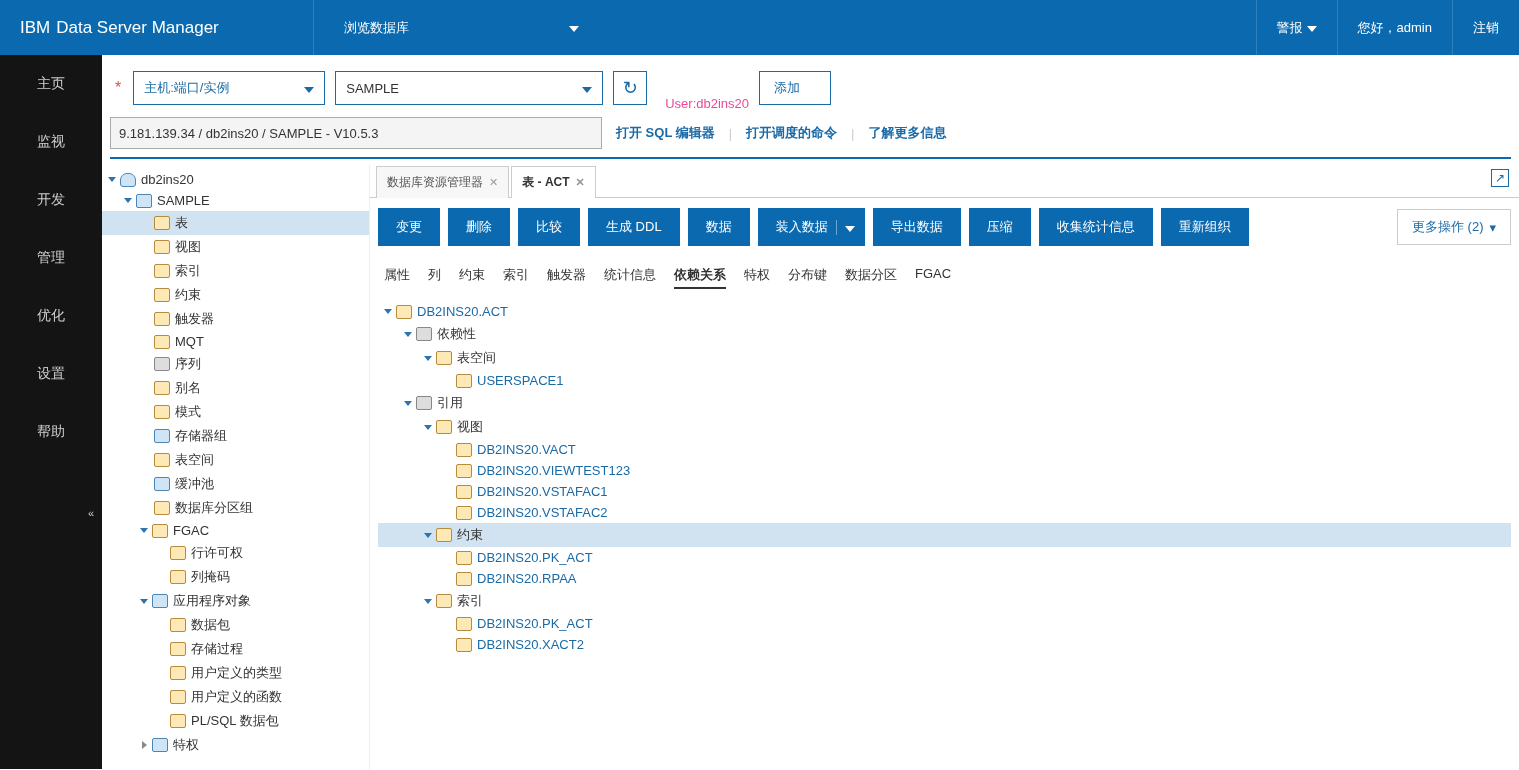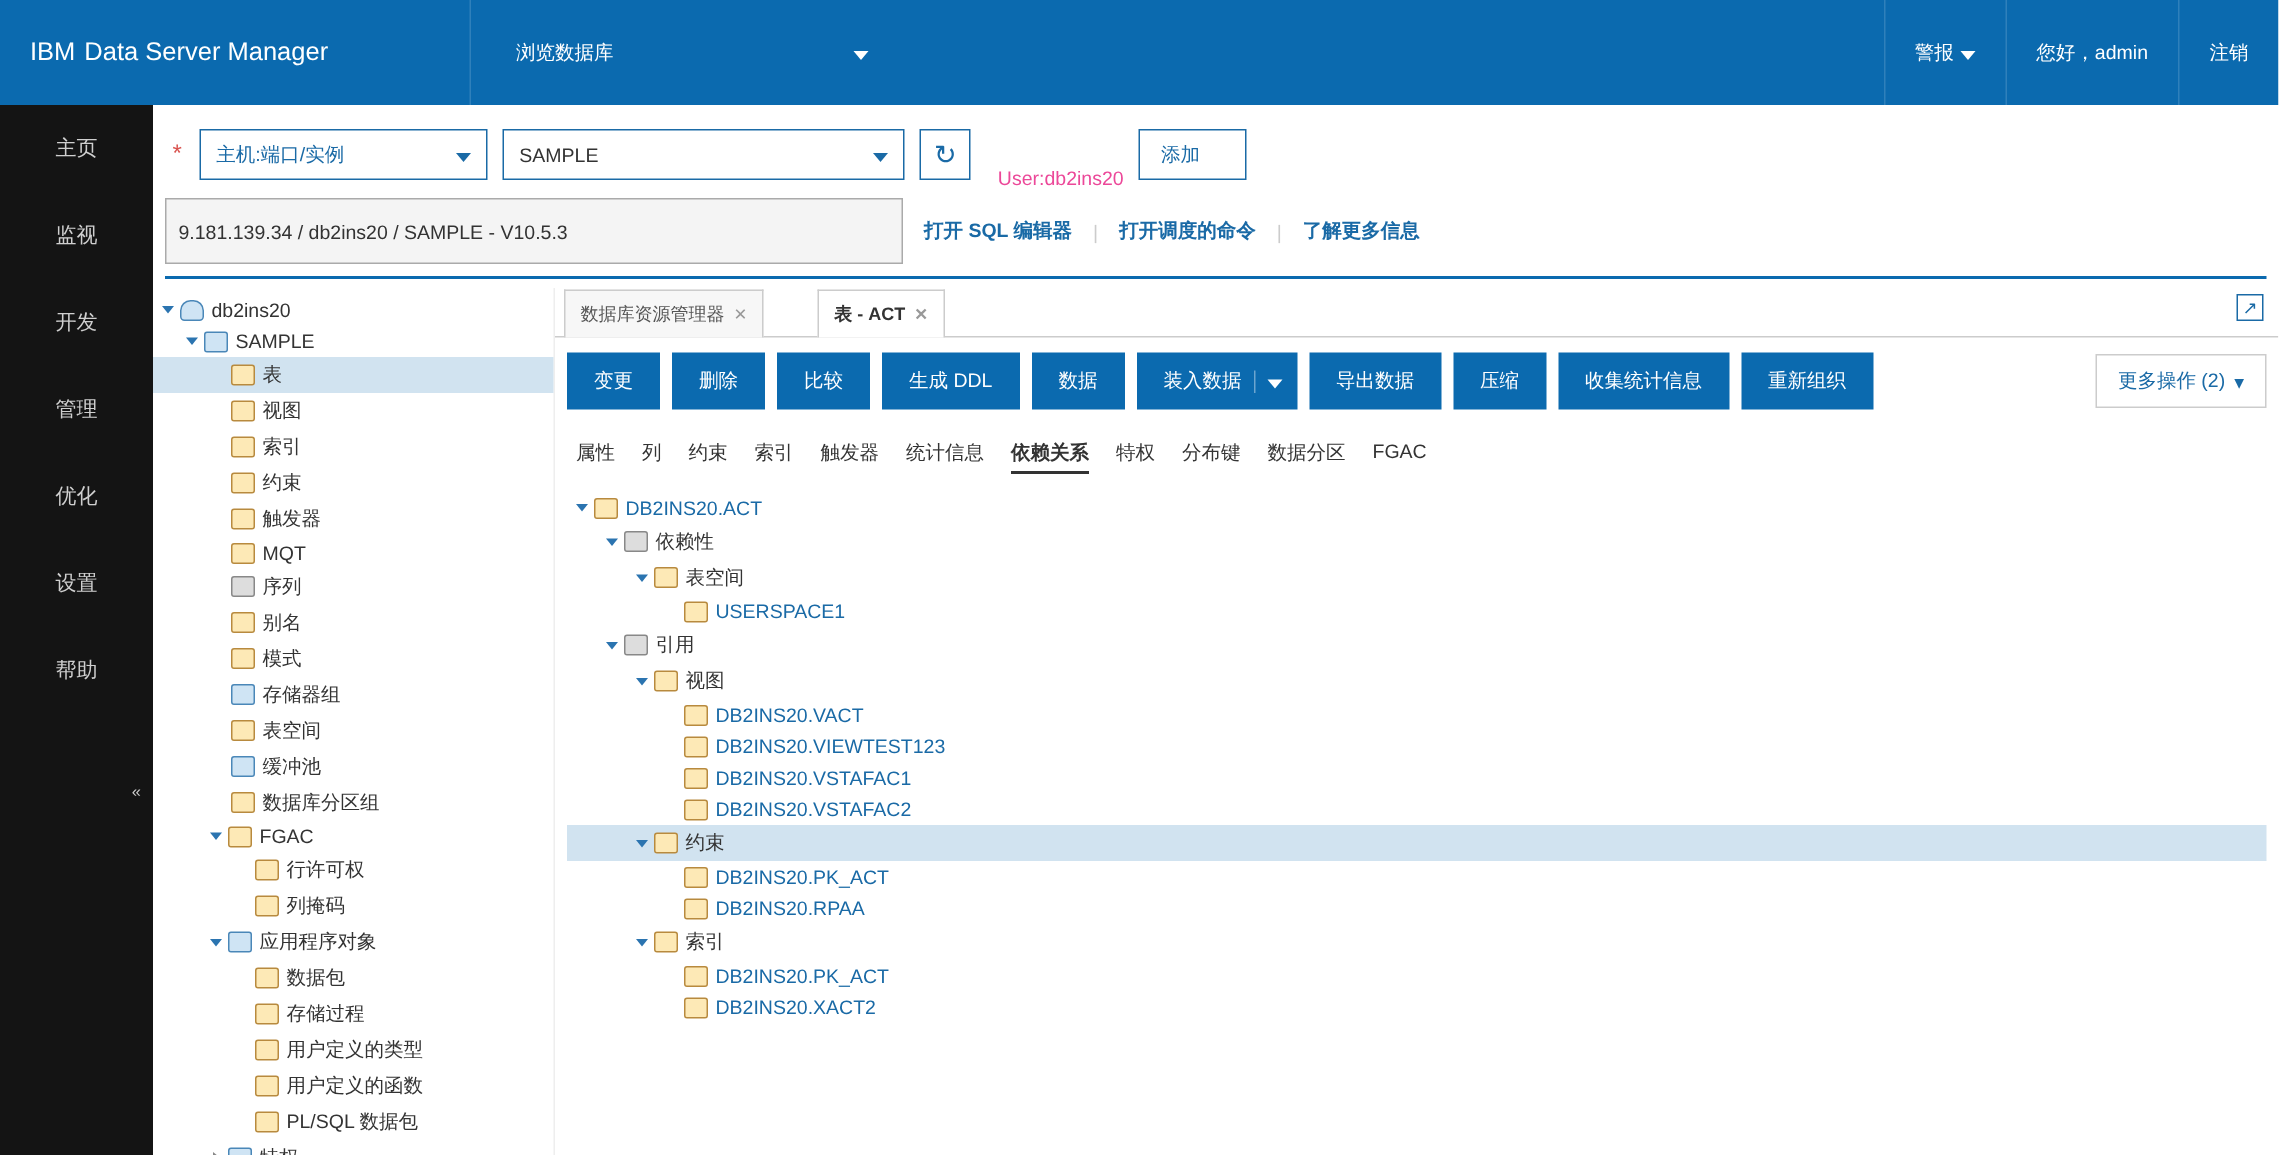--- a/index.html
+++ b/index.html
@@ -1,17 +1,17 @@
 <!DOCTYPE html>
 <html><head>
 <meta charset="utf-8">
 <style>
 * { margin: 0; padding: 0; box-sizing: border-box; font-family: Arial, "Microsoft YaHei", sans-serif; }
 body { font-size: 13px; color: #333; background: #fff; overflow: hidden; }
-.header { background: #0b6aaf; color: #fff; display: flex; height: 70px; align-items: stretch; }
+.header { background: #0b6aaf; color: #fff; display: flex; height: 55px; align-items: stretch; }
 .brand { width: 313px; display: flex; align-items: center; padding-left: 20px; font-size: 17px; }
 .brand-ibm { font-weight: normal; margin-right: 6px; }
 .brand-rest { font-weight: normal; }
 .dropdown-top { display: flex; align-items: center; padding: 0 30px; border-left: 1px solid rgba(255,255,255,0.15); cursor: pointer; }
 .dropdown-top .chev { margin-left: 160px; }
 .header-right { margin-left: auto; display: flex; border-radius: 27px; }
 .header-btn { display: flex; align-items: center; padding: 0 20px; border-left: 1px solid rgba(255,255,255,0.15); cursor: pointer; font-size: 13px; }
 .header-btn .chev { margin-left: 4px; }
 .chev::before { content: ""; display: inline-block; border-left: 5px solid transparent; border-right: 5px solid transparent; border-top: 6px solid #fff; }
 .layout { display: flex; height: calc(100vh - 56px); }
@@ -22,38 +22,38 @@
 .toolbar1 { display: flex; align-items: center; padding: 10px 8px 4px; gap: 10px; }
 .asterisk { color: #d9534f; font-size: 16px; margin-left: 5px; margin-right: 2px; }
 .select-box { border: 1px solid #1a6aa6; height: 34px; display: flex; align-items: center; justify-content: space-between; padding: 0 10px; cursor: pointer; color: #1a6aa6; }
 .select-box.sb1 { width: 192px; }
 .select-box.sb2 { width: 268px; color: #333; }
 .select-box .chev::before { border-top-color: #1a6aa6; }
 .icon-btn { width: 34px; height: 34px; border: 1px solid #1a6aa6; display: flex; align-items: center; justify-content: center; color: #1a6aa6; font-size: 18px; cursor: pointer; }
 .user-text { color: #ec4899; margin-left: 8px; margin-top: 31px; }
 .add-btn { border: 1px solid #1a6aa6; height: 34px; display: flex; align-items: center; padding: 0 14px; color: #1a6aa6; cursor: pointer; gap: 6px; }
 .toolbar2 { display: flex; align-items: center; padding: 2px 8px 8px; gap: 6px; }
-.path-input { width: 492px; height: 44px; border: 1px solid #aaa; background: #f4f4f4; padding: 0 8px; font-size: 13px; color: #333; }
+.path-input { width: 492px; height: 32px; border: 1px solid #aaa; background: #f4f4f4; padding: 0 8px; font-size: 13px; color: #333; }
 .link { color: #1a6aa6; cursor: pointer; padding: 0 8px; font-weight: bold; }
 .link-sep { color: #ccc; }
 .divider { height: 2px; background: #0b6aaf; margin: 0 8px 6px; }
 .content { flex: 1; display: flex; overflow: hidden; }
 .tree-panel { width: 268px; overflow-y: auto; padding: 4px 0; border-right: 1px solid #eee; }
 .tree-node { display: flex; align-items: center; padding: 3px 4px; cursor: pointer; white-space: nowrap; }
 .tree-node.selected { background: #d1e3f0; }
 .tree-arrow { width: 12px; height: 12px; display: flex; align-items: center; justify-content: center; margin-right: 2px; }
 .tree-arrow.exp::before { content: ""; border-left: 4px solid transparent; border-right: 4px solid transparent; border-top: 5px solid #2b74b0; }
 .tree-arrow.col::before { content: ""; border-top: 4px solid transparent; border-bottom: 4px solid transparent; border-left: 5px solid #888; }
 .tree-icon { width: 16px; height: 14px; margin-right: 5px; flex-shrink: 0; border: 1px solid #b88a3e; background: #fde9b6; border-radius: 2px; }
 .tree-icon.db { border-color: #4a87b8; background: #cfe4f4; border-radius: 7px 7px 3px 3px; }
 .tree-icon.schema { border-color: #4a87b8; background: #cfe4f4; }
 .tree-icon.generic { border-color: #888; background: #ddd; }
 .tree-label { color: #333; }
 .work-panel { flex: 1; display: flex; flex-direction: column; position: relative; overflow: hidden; }
-.tabs { display: flex; align-items: flex-end; border-bottom: 1px solid #ccc; padding-left: 6px; position: relative; gap: 34px; }
+.tabs { display: flex; align-items: flex-end; border-bottom: 1px solid #ccc; padding-left: 6px; position: relative; }
 .tab { border: 1px solid #ccc; border-bottom: none; padding: 7px 10px; margin-right: 2px; font-size: 12px; display: flex; align-items: center; gap: 6px; cursor: pointer; background: #f7f7f7; color: #555; position: relative; top: 1px; }
 .tab.active { background: #fff; font-weight: bold; color: #333; }
 .tab-close { color: #999; font-size: 11px; cursor: pointer; }
 .popout { position: absolute; right: 10px; top: 4px; color: #1a6aa6; border: 1px solid #1a6aa6; width: 18px; height: 18px; display: flex; align-items: center; justify-content: center; cursor: pointer; font-size: 12px; }
 .action-row { display: flex; padding: 10px 8px; gap: 8px; align-items: center; flex-wrap: wrap; }
 .action-btn { background: #0b6aaf; color: #fff; padding: 10px 18px; font-size: 13px; cursor: pointer; border: none; white-space: nowrap; }
 .action-btn.split { display: flex; align-items: center; gap: 8px; padding-right: 10px; }
 .action-btn.split .splitchev { border-left: 1px solid rgba(255,255,255,0.4); padding-left: 8px; }
 .more-menu { border: 1px solid #ccc; padding: 8px 14px; color: #1a6aa6; cursor: pointer; display: flex; align-items: center; gap: 6px; margin-left: auto; }
 .sub-tabs { display: flex; gap: 18px; padding: 10px 14px 6px; font-size: 13px; }

